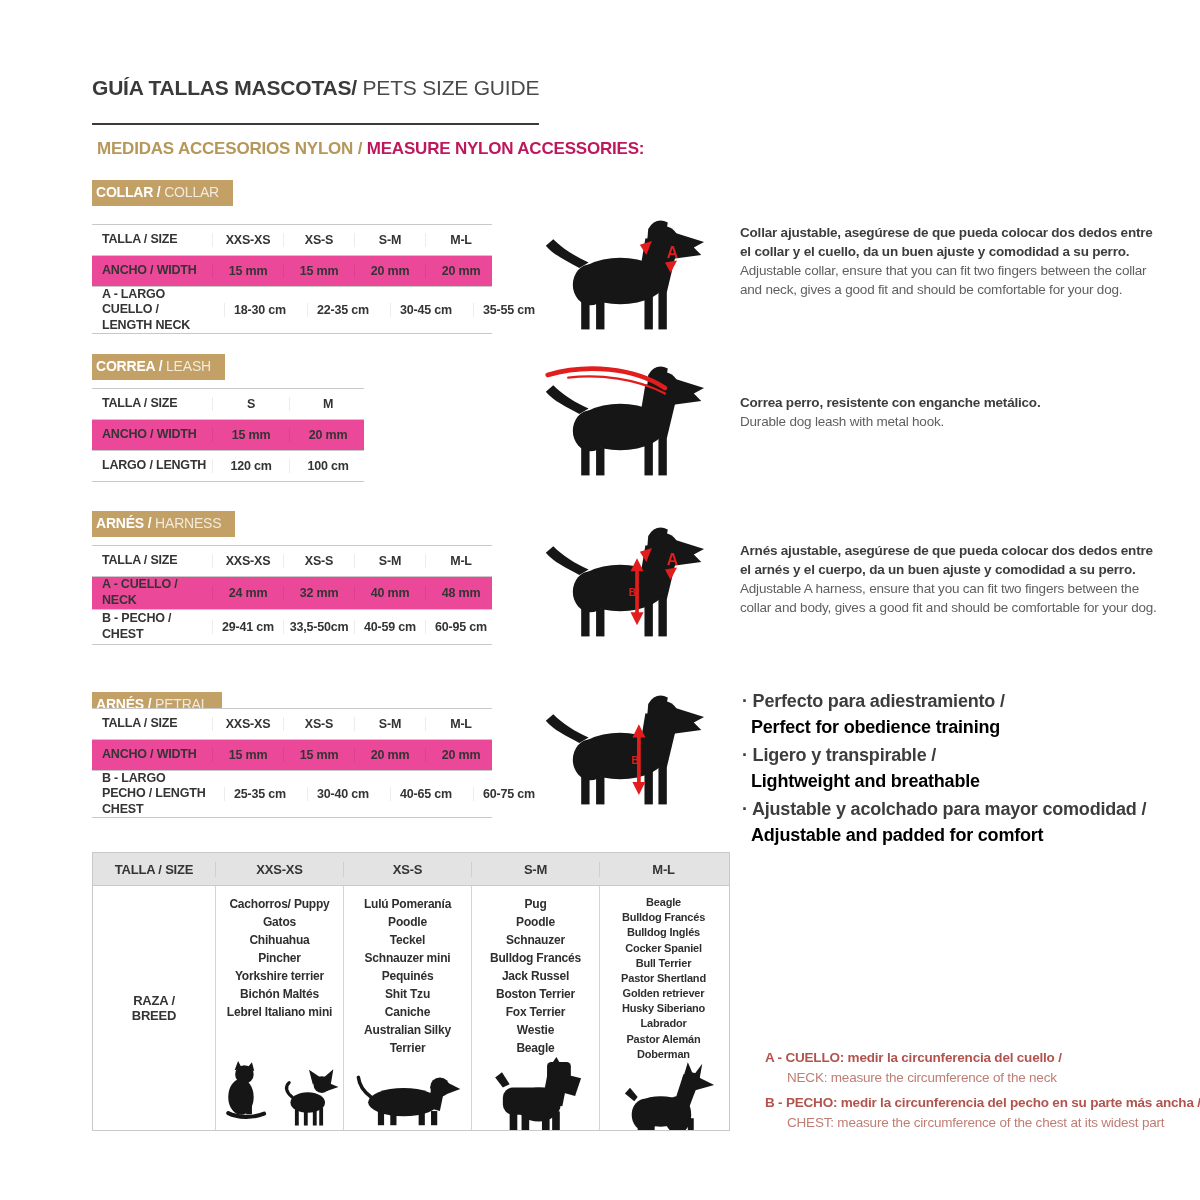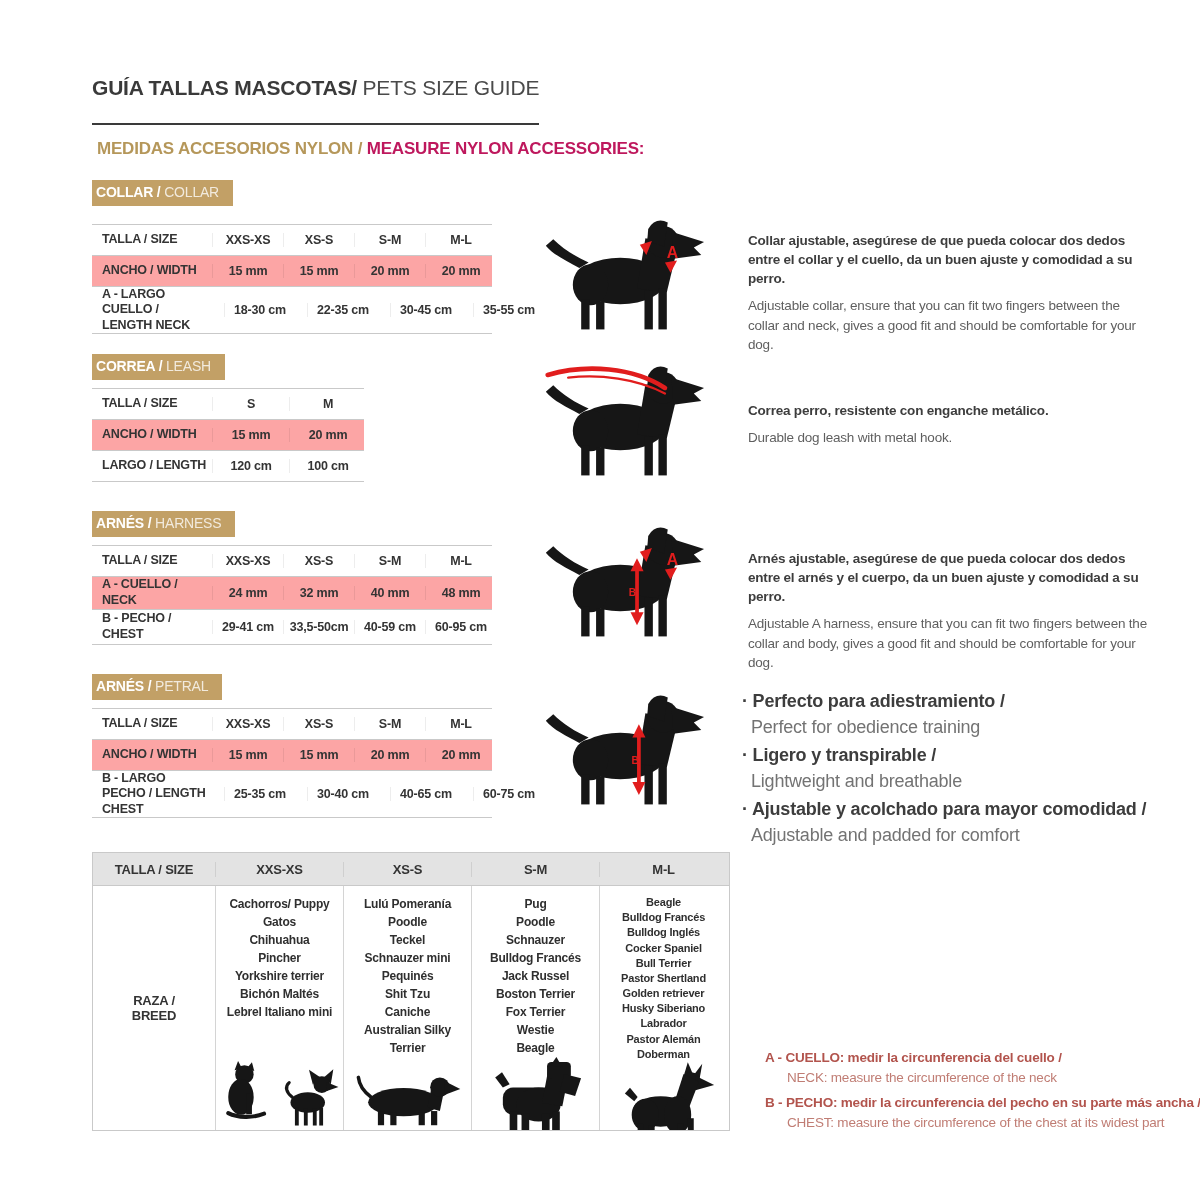--- a/index.html
+++ b/index.html
@@ -16,41 +16,41 @@
   .subtitle .s-en{font-weight:700;color:#be185d;}
 
   
   .badge{background:#c2a066;color:#fff;padding:4px 14px 5px 4px;font-size:14px;line-height:1.2;}
   .badge .b-es{font-weight:700;color:#ffffff;}
   .badge .b-en{font-weight:400;color:rgba(255,255,255,0.78);}
 
   
   .stable{border-top:1px solid #c9c9c9;font-size:12.5px;color:#343434;}
   .stable .row{display:flex;align-items:center;border-bottom:1px solid #c9c9c9;background:#fff;}
-  .stable .row.gray{background:#fca5a5;}
+  .stable .row.gray{background:#ec4899;}
   .stable .cell{text-align:center;font-weight:700;}
   .stable .cell.lab{text-align:left;padding-left:10px;box-sizing:border-box;padding-right:4px;line-height:1.25;}
   .w120{width:120px;flex:0 0 120px;}
   .w70{width:70px;flex:0 0 70px;border-left:1px solid rgba(0,0,0,0.07);}
   .w76{width:76px;flex:0 0 76px;border-left:1px solid rgba(0,0,0,0.07);}
   .h30{height:30px;}
   .h32{height:32px;}
   .h34{height:34px;}
   .h46{height:46px;gap:12px;}
 
   
-  .desc p{margin:8px;font-size:13.5px;line-height:1.42;}
+  .desc p{margin:0;font-size:13.5px;line-height:1.42;}
   .desc .d-es{font-weight:700;color:#3d3d3d;}
   .desc .d-en{font-weight:400;color:#5f5f5f;}
 
   
   .features .feat{margin-bottom:2px;font-size:18px;line-height:1.45;}
   .features .f-es{font-weight:700;color:#3d3d3d;}
   .features .f-es::before{content:"· ";}
-  .features .f-en{font-weight:400;color:#737373;padding-left:9px;}
+  .features .f-en{font-weight:700;color:#000000;padding-left:9px;}
 
   
   .btable{border:1px solid #c9c9c9;box-sizing:border-box;background:#fff;}
   .bhead{display:flex;background:#e3e3e3;height:32px;align-items:center;border-bottom:1px solid #c9c9c9;font-size:13px;font-weight:700;color:#343434;}
   .bhead .bcell{text-align:center;}
   .bhead .bcell + .bcell{border-left:1px solid #cfcfcf;}
   .bw122{width:122px;flex:0 0 122px;box-sizing:border-box;}
   .bw128{width:128px;flex:0 0 128px;box-sizing:border-box;}
   .bbody{display:flex;height:244px;}
   .blabel{display:flex;align-items:center;justify-content:center;text-align:center;font-weight:700;font-size:13px;color:#343434;padding:0 28px;box-sizing:border-box;}
@@ -206,21 +206,21 @@
       <polygon points="97,98 111,98 104,112"></polygon>
       <text x="95" y="81" class="marker-text-sm">B</text>
     </g>
   </svg>
 
   <div class="abs desc" style="left:740px;top:541px;width:420px;">
     <p class="d-es">Arnés ajustable, asegúrese de que pueda colocar dos dedos entre el arnés y el cuerpo, da un buen ajuste y comodidad a su perro.</p>
     <p class="d-en">Adjustable A harness, ensure that you can fit two fingers between the collar and body, gives a good fit and should be comfortable for your dog.</p>
   </div>
 
-  <div class="abs badge" style="left:92px;top:674px;"><span class="b-es">ARNÉS /</span><span class="b-en"> PETRAL</span></div>
+  <div class="abs badge" style="left:92px;top:692px;"><span class="b-es">ARNÉS /</span><span class="b-en"> PETRAL</span></div>
 
   <div class="abs stable" style="left:92px;top:708px;width:400px;">
     <div class="row h30">
       <div class="cell lab w120">TALLA / SIZE</div>
         <div class="cell w70">XXS-XS</div>
         <div class="cell w70">XS-S</div>
         <div class="cell w70">S-M</div>
         <div class="cell w70">M-L</div>
     </div>
     <div class="row h30 gray">

